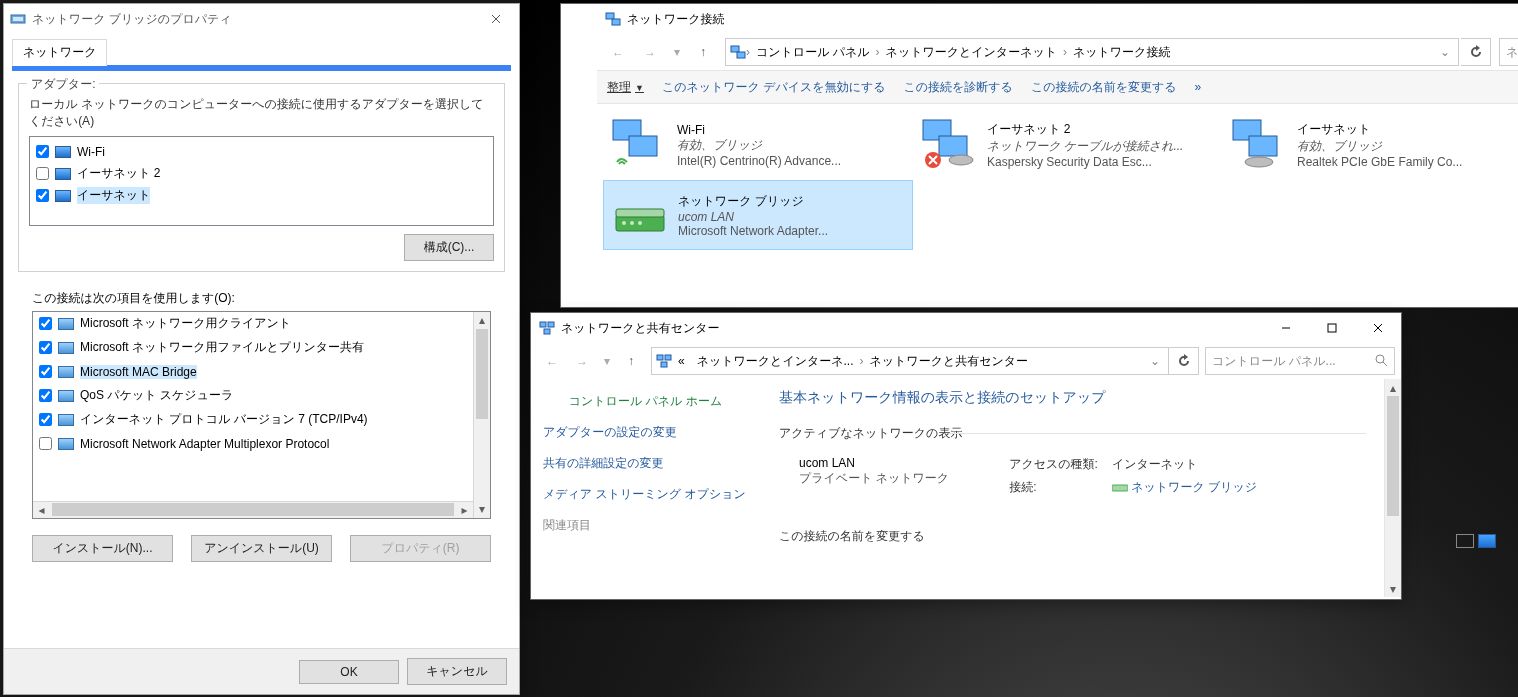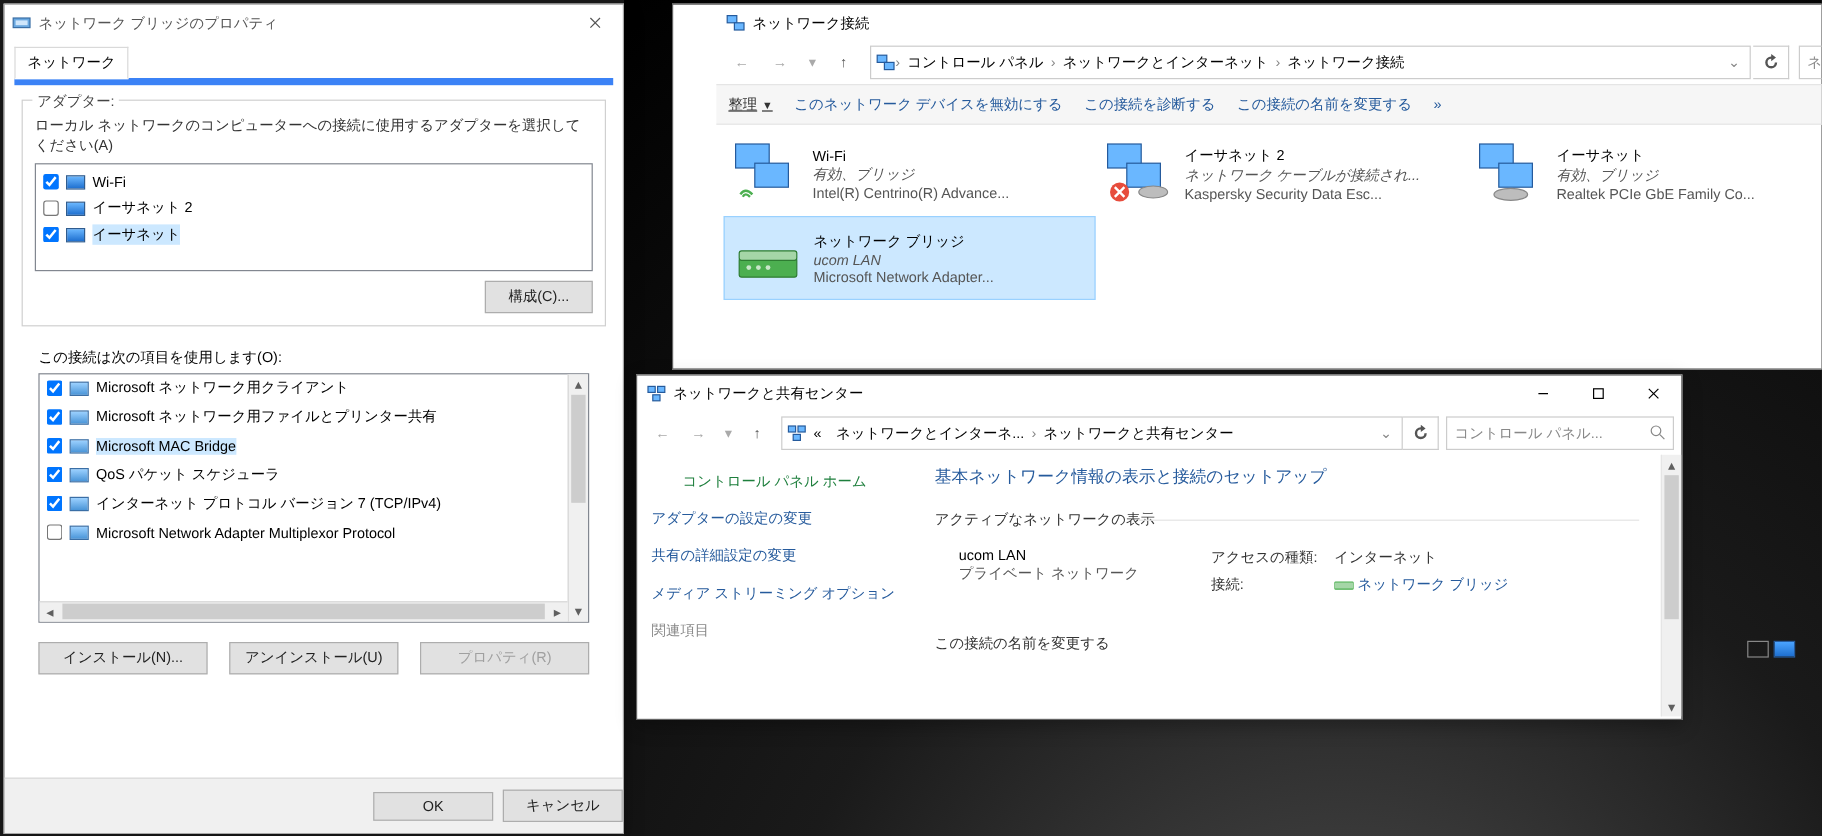--- a/index.html
+++ b/index.html
@@ -38,21 +38,21 @@
 .items-list .scrollbar-h .arrow { width: 17px; text-align: center; color: #606060; }
 .items-list .scrollbar-h .htrack { flex: 1; height: 13px; background: #cdcdcd; margin: 0 2px; }
 .items-list .irow { display: flex; align-items: center; height: 24px; padding: 0 6px; }
 .items-list .irow input { margin-right: 6px; }
 .comp-icon { width: 16px; height: 12px; background: linear-gradient(#9cd1ff,#4a95d8); border: 1px solid #3a6ea5; margin-right: 6px; }
 .sel { background: #cce8ff; }
 
 .btn-row { display: flex; gap: 18px; margin: 16px 14px; }
 .btn-row .btn { flex: 1; }
 
-.dlg-footer { position: absolute; bottom: 0; left: 0; right: 0; height: 46px; background: #f0f0f0; border-top: 1px solid #d9d9d9; display: flex; justify-content: flex-end; align-items: center; gap: 8px; padding: 0 0; margin-top: 19px; }
+.dlg-footer { position: absolute; bottom: 0; left: 0; right: 0; height: 46px; background: #f0f0f0; border-top: 1px solid #d9d9d9; display: flex; justify-content: flex-end; align-items: center; gap: 8px; padding: 0 12px; margin-top: 19px; }
 
 
 .explorer { position: absolute; left: 560px; top: 3px; width: 1136px; height: 305px; background: #fff; border: 1px solid #646464; padding-left: 36px; }
 .explorer .etitle { height: 30px; display: flex; align-items: center; padding-left: 8px; }
 .explorer .etitle .eicon { width: 16px; height: 16px; margin-right: 6px; }
 .explorer .etitle .etext { flex: 1; color: #000; }
 .explorer .etitle .wbtn { width: 46px; height: 30px; display: flex; align-items: center; justify-content: center; color: #000; }
 
 .addrbar { height: 36px; display: flex; align-items: center; padding: 0 6px; gap: 2px; }
 .nav-arrow { width: 30px; height: 28px; display: flex; align-items: center; justify-content: center; color: #aaa; }

